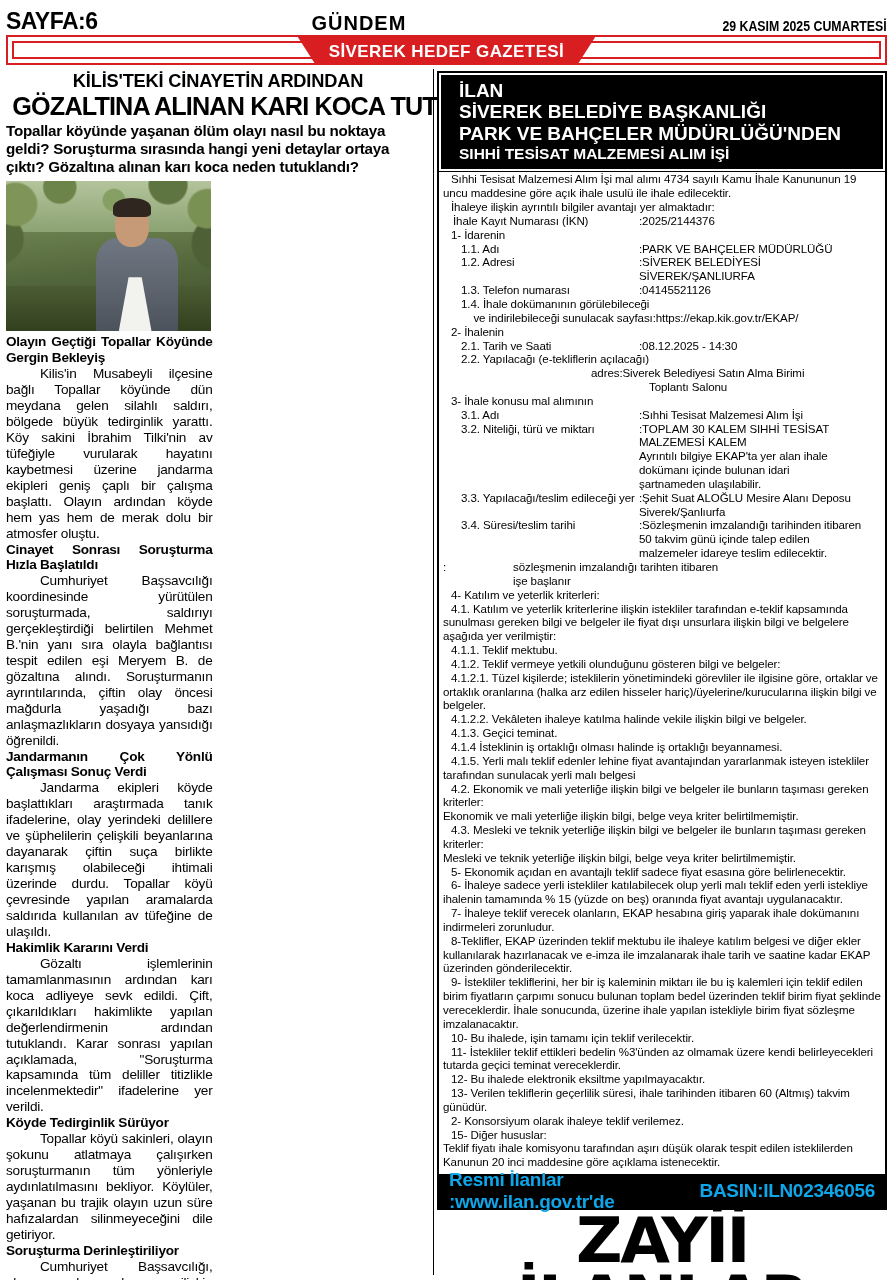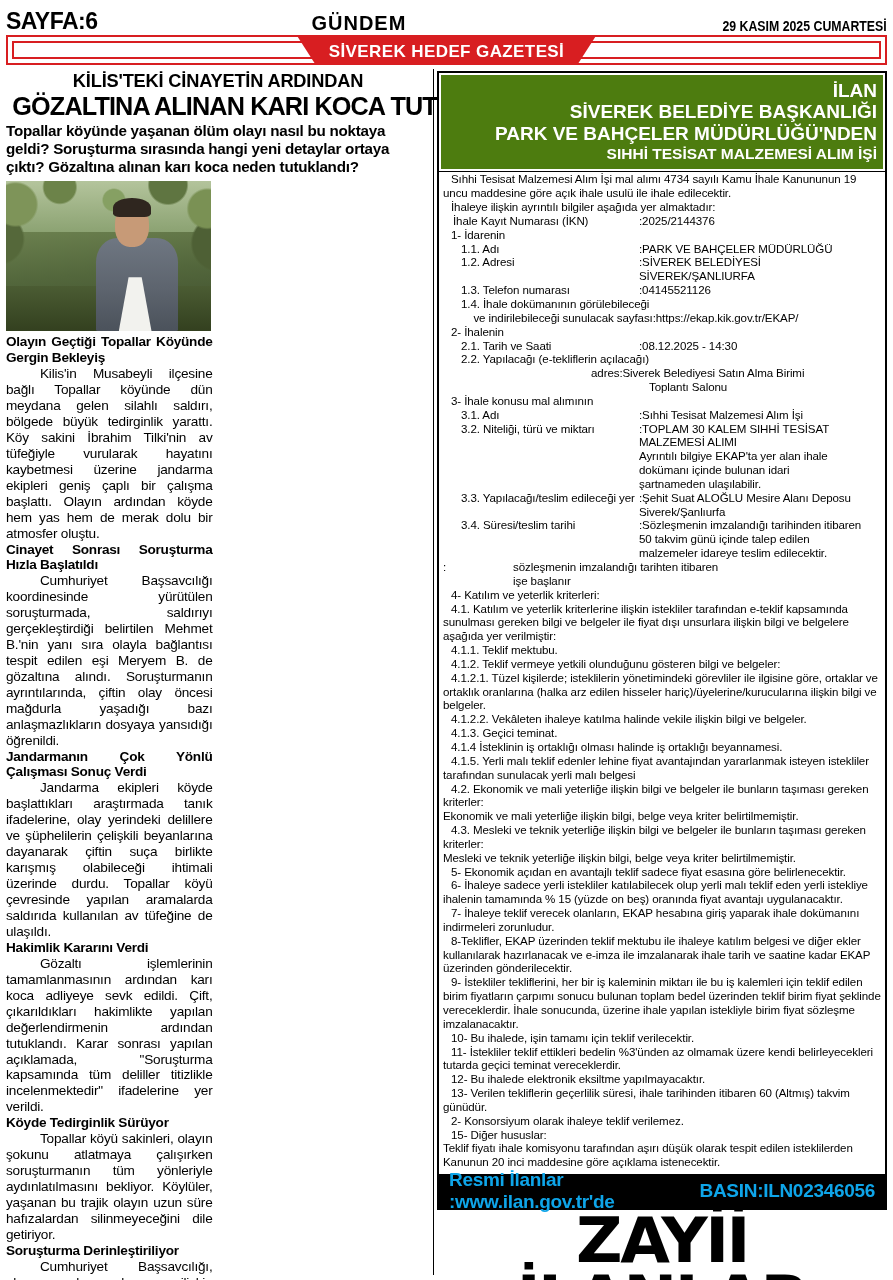--- a/index.html
+++ b/index.html
@@ -194,26 +194,26 @@
     column-gap: 11px;
     column-fill: auto;
   }
 
   
   .ilan-box {
     border: 2px solid #000;
     margin-top: 2px;
   }
   .ilan-head {
-    background: #4d7c0f;
+    background: #000000;
     color: #fff;
     border: 2px solid #fff;
     outline: 1px solid #000;
     padding: 5px 6px 6px 18px;
-    text-align: right;
+    text-align: left;
   }
   .ilan-h1 { font-size: 19px; font-weight: bold; line-height: 1.12; }
   .ilan-h2 { font-size: 19px; font-weight: bold; line-height: 1.12; }
   .ilan-h3 { font-size: 19px; font-weight: bold; line-height: 1.12; }
   .ilan-h4 { font-size: 15.5px; font-weight: bold; line-height: 1.2; margin-top: 1px;}
 
   .ilan-body {
     padding: 2px 4px 2px 4px;
     font-size: 11.55px;
     line-height: 1.20;
@@ -313,21 +313,21 @@
     <div class="ilan-box">
       <div class="ilan-head">
         <div class="ilan-h1">İLAN</div>
         <div class="ilan-h2">SİVEREK BELEDİYE BAŞKANLIĞI</div>
         <div class="ilan-h3">PARK VE BAHÇELER MÜDÜRLÜĞÜ'NDEN</div>
         <div class="ilan-h4">SIHHİ TESİSAT MALZEMESİ ALIM İŞİ</div>
       </div>
 
       <div class="ilan-body">
         <p class="i1">Sıhhi Tesisat Malzemesi Alım İşi mal alımı 4734 sayılı Kamu İhale Kanununun 19 uncu maddesine göre açık ihale usulü ile ihale edilecektir.</p>
-        <p class="i1">İhaleye ilişkin ayrıntılı bilgiler aşağıda yer almaktadır:</p>
+        <p class="i1">İhaleye ilişkin ayrıntılı bilgiler avantajı yer almaktadır:</p>
 
         <div class="row">
           <div class="lbl">İhale Kayıt Numarası (İKN)</div>
           <div class="val">:2025/2144376</div>
         </div>
 
         <p class="i1">1- İdarenin</p>
         <div class="row deep">
           <div class="lbl">1.1. Adı</div>
           <div class="val">:PARK VE BAHÇELER MÜDÜRLÜĞÜ</div>
@@ -357,21 +357,21 @@
 
         <p class="i1">3- İhale konusu mal alımının</p>
         <div class="row deep">
           <div class="lbl">3.1. Adı</div>
           <div class="val">:Sıhhi Tesisat Malzemesi Alım İşi</div>
         </div>
         <div class="row deep">
           <div class="lbl">3.2. Niteliği, türü ve miktarı</div>
           <div class="val">
             <div>:TOPLAM 30 KALEM SIHHİ TESİSAT</div>
-            <div> MALZEMESİ ALIMI</div>
+            <div> MALZEMESİ KALEM</div>
             <div> Ayrıntılı bilgiye EKAP'ta yer alan ihale</div>
             <div> dokümanı içinde bulunan idari</div>
             <div>şartnameden ulaşılabilir.</div>
           </div>
         </div>
         <div class="row deep">
           <div class="lbl">3.3. Yapılacağı/teslim edileceği yer</div>
           <div class="val">
             <div>:Şehit Suat ALOĞLU Mesire Alanı Deposu</div>
             <div> Siverek/Şanlıurfa</div>

